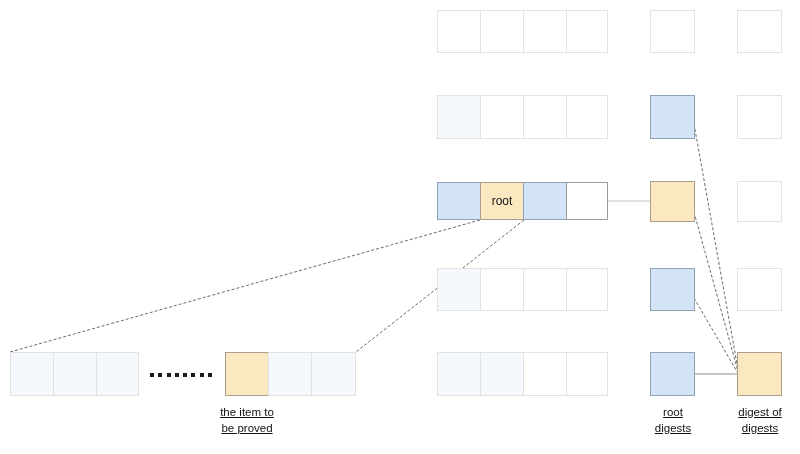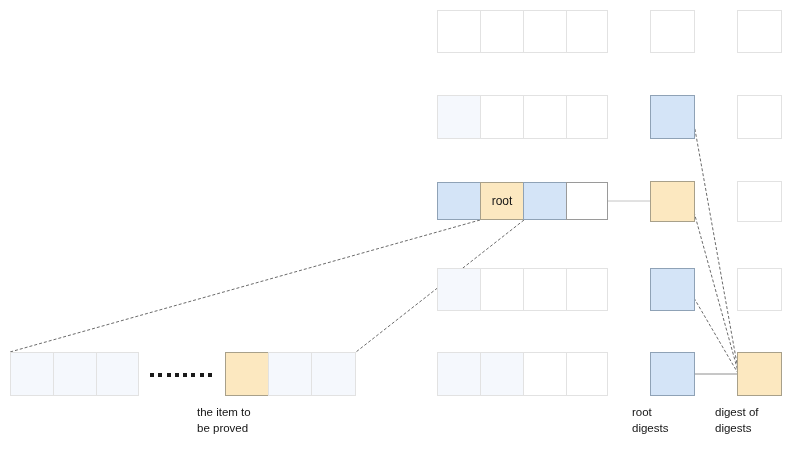--- a/index.html
+++ b/index.html
@@ -32,25 +32,26 @@
     position: absolute;
     left: 0; right: 0; top: 50%;
     transform: translateY(-50%);
     text-align: center;
     font-size: 12px;
     color: #141414;
     line-height: 1;
   }
   .caption {
     position: absolute;
-    text-align: left;
+    text-align: center;
     font-size: 11.5px;
     color: #141414;
     line-height: 1.35;
     white-space: pre-line;
+    text-decoration: underline;
   }
   #edges {
     position: absolute;
     left: 0; top: 0;
     width: 800px; height: 454px;
     pointer-events: none;
   }
   .dots {
     position: absolute;
     display: flex;

